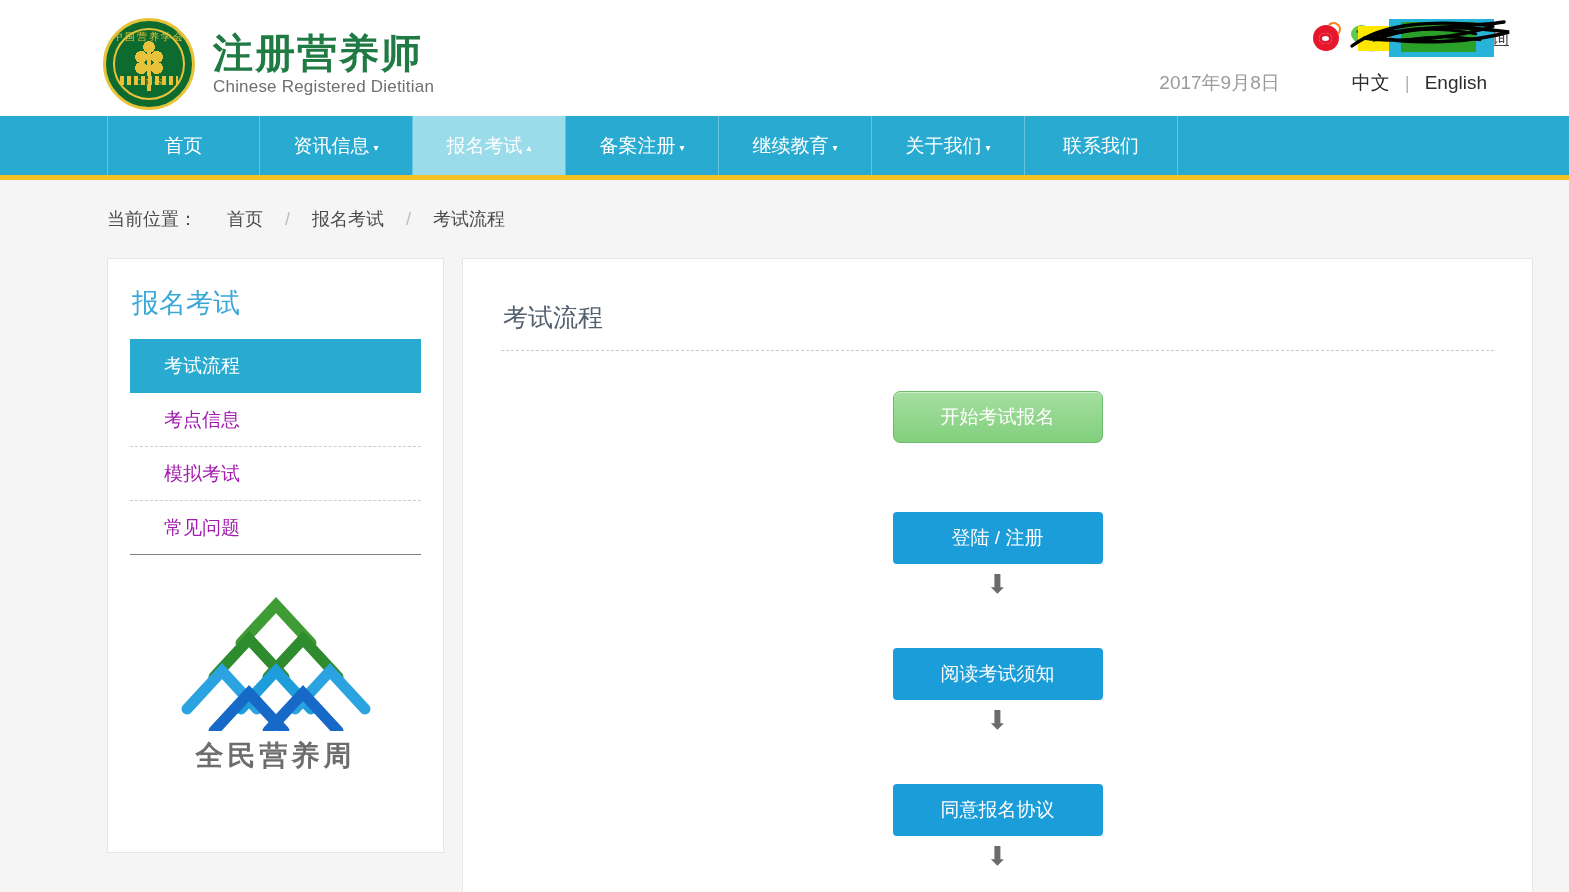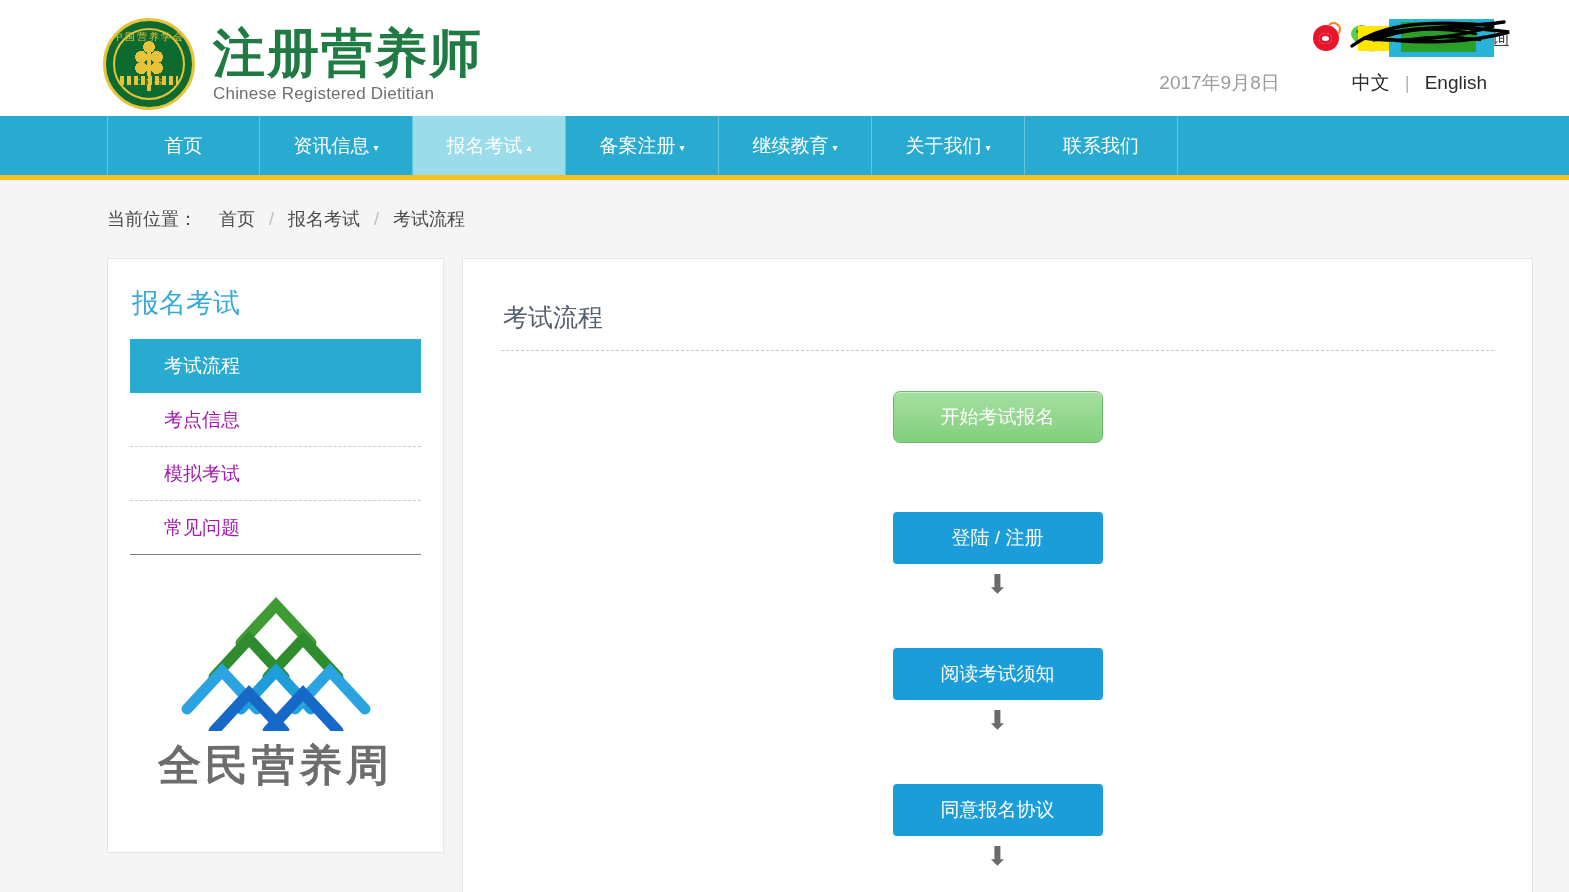--- a/index.html
+++ b/index.html
@@ -76,21 +76,21 @@
   }
   .seal-arc {
     position: absolute;
     left: 0; right: 0; top: 9px;
     text-align: center;
     color: #e8c33a;
     font-size: 10px;
     letter-spacing: 2px;
   }
   .logo-text-cn {
-    font-size: 52px;
+    font-size: 40px;
     font-weight: bold;
     color: #1f7a43;
     line-height: 1.12;
     letter-spacing: 2px;
   }
   .logo-text-en {
     font-size: 17px;
     color: #6f6f6f;
     letter-spacing: 0.2px;
     margin-top: 2px;
@@ -293,21 +293,21 @@
   }
 
   
   .breadcrumb {
     height: 78px;
     display: flex;
     align-items: center;
     padding-left: 107px;
     font-size: 18px;
     color: #4a4a4a;
-    gap: 0;
+    gap: 8px;
   }
   .bc-label { margin-right: 22px; }
   .bc-item { color: #4a4a4a; cursor: pointer; }
   .bc-sep { color: #bdbdbd; margin: 0 14px; }
 
   
   .page-body {
     display: flex;
     padding-left: 107px;
     padding-right: 36px;
@@ -352,21 +352,21 @@
     flex-direction: column;
     align-items: center;
   }
   .chev-logo {
     width: 210px;
     height: 150px;
     position: relative;
   }
   .banner-caption {
     margin-top: 6px;
-    font-size: 43px;
+    font-size: 28px;
     color: #6d6d6d;
     letter-spacing: 4px;
     font-weight: bold;
     text-align: center;
   }
 
   .content {
     flex: 1;
     background: #ffffff;
     border: 1px solid #e6e6e6;

